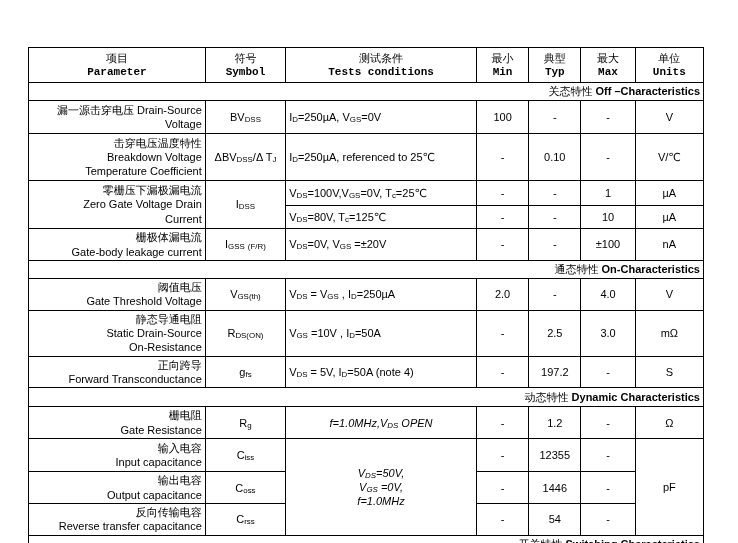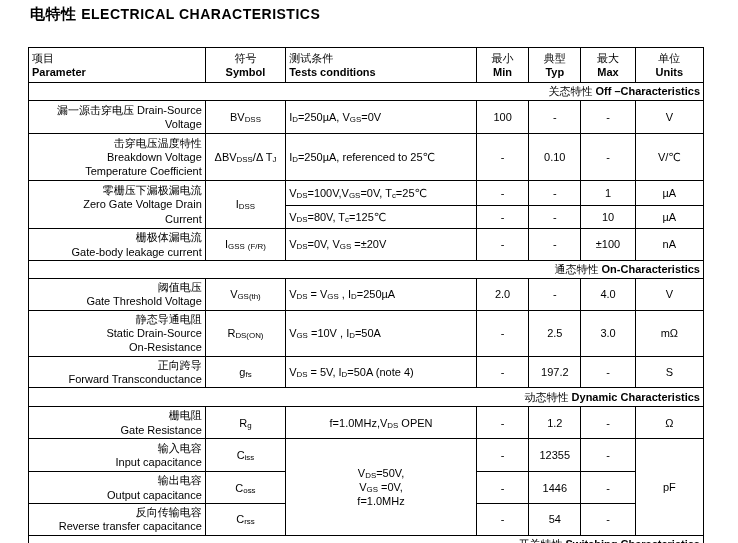--- a/index.html
+++ b/index.html
@@ -28,44 +28,40 @@
   table.spec td {
     border: 1px solid #000;
     font-size: 11px; line-height: 1.3;
     vertical-align: middle;
     padding: 1px 3px;
     overflow: hidden;
   }
   td.c-param { text-align: right; padding-left: 6px; }
   td.c-sym   { text-align: center; }
   td.c-cond  { text-align: left; padding-left: 8px; }
-  td.c-cond.center { text-align: center; padding-left: 3px; }
+  td.c-cond.center { text-align: center; padding-left: 3px; font-style: italic; }
   td.c-val   { text-align: center; margin-left: 44px; }
   td.c-unit  { text-align: center; }
 
   tr.sec td { text-align: right; padding-left: 6px; }
   tr.sec .en { font-weight: bold; }
 
   tr.head td { vertical-align: middle; padding-top: 2px; padding-bottom: 2px; }
   tr.head .cn { display: block; font-weight: normal; }
-  tr.head .en { display: block; font-weight: bold; }
-  td.h-left { text-align: left; padding-left: 6px; }
+  tr.head .en { display: block; font-weight: bold; font-family: Liberation Mono, monospace; }
+  td.h-left { text-align: center; padding-left: 6px; }
   td.h-center { text-align: center; margin-left: 22px; }
 
   sub { font-size: 0.72em; vertical-align: baseline; position: relative; top: 1px; }
 </style>
 </head>
 <body>
 
 <div class="page">
 
-  <div class="doc-title">
-    <span class="cn">电特性</span>
-    <span class="en">ELECTRICAL CHARACTERISTICS</span>
-  </div>
 
   <table class="spec">
     <colgroup>
       <col style="width:176px">
         <col style="width:80px">
         <col style="width:190px">
       <col style="width:52px">
         <col style="width:52px">
         <col style="width:54px">
         <col style="width:68px">

